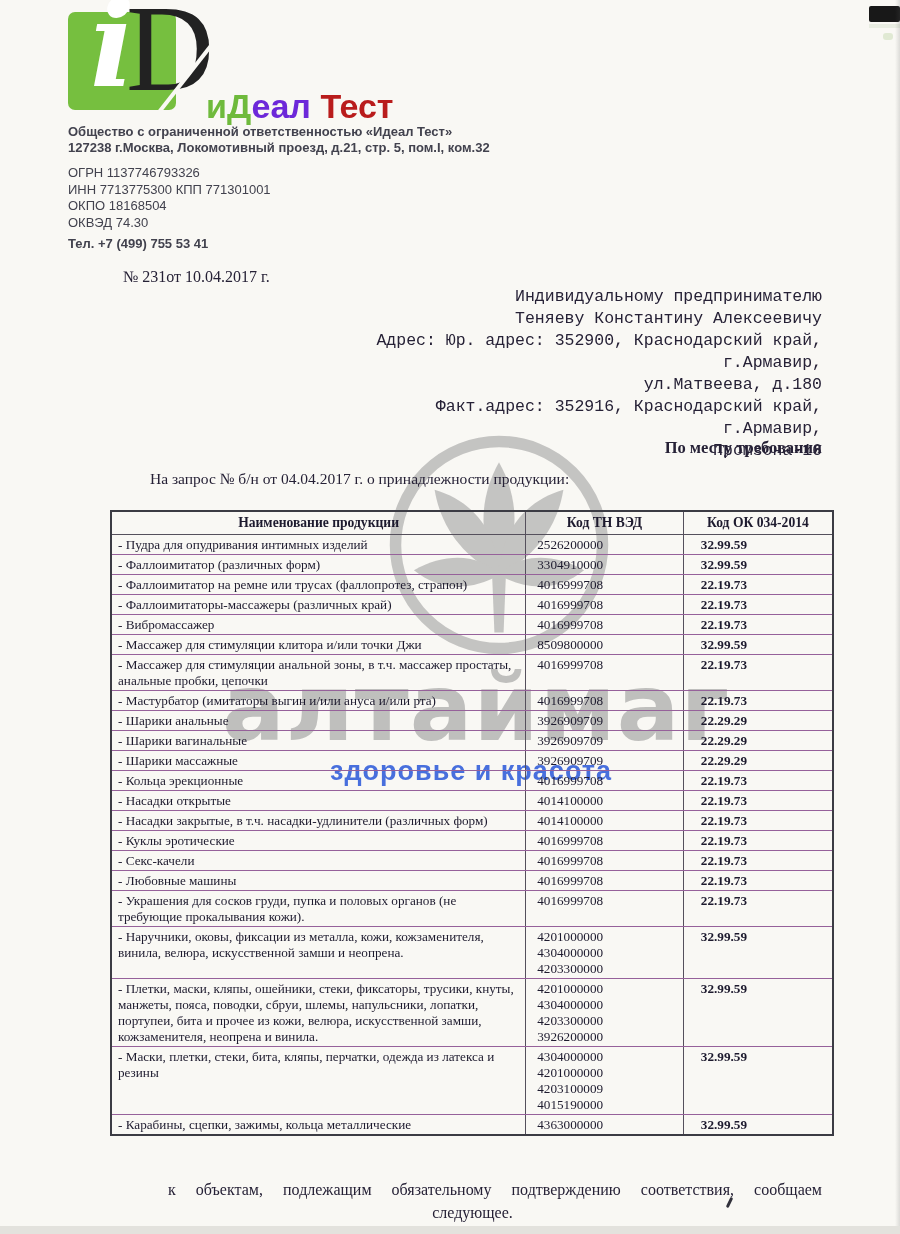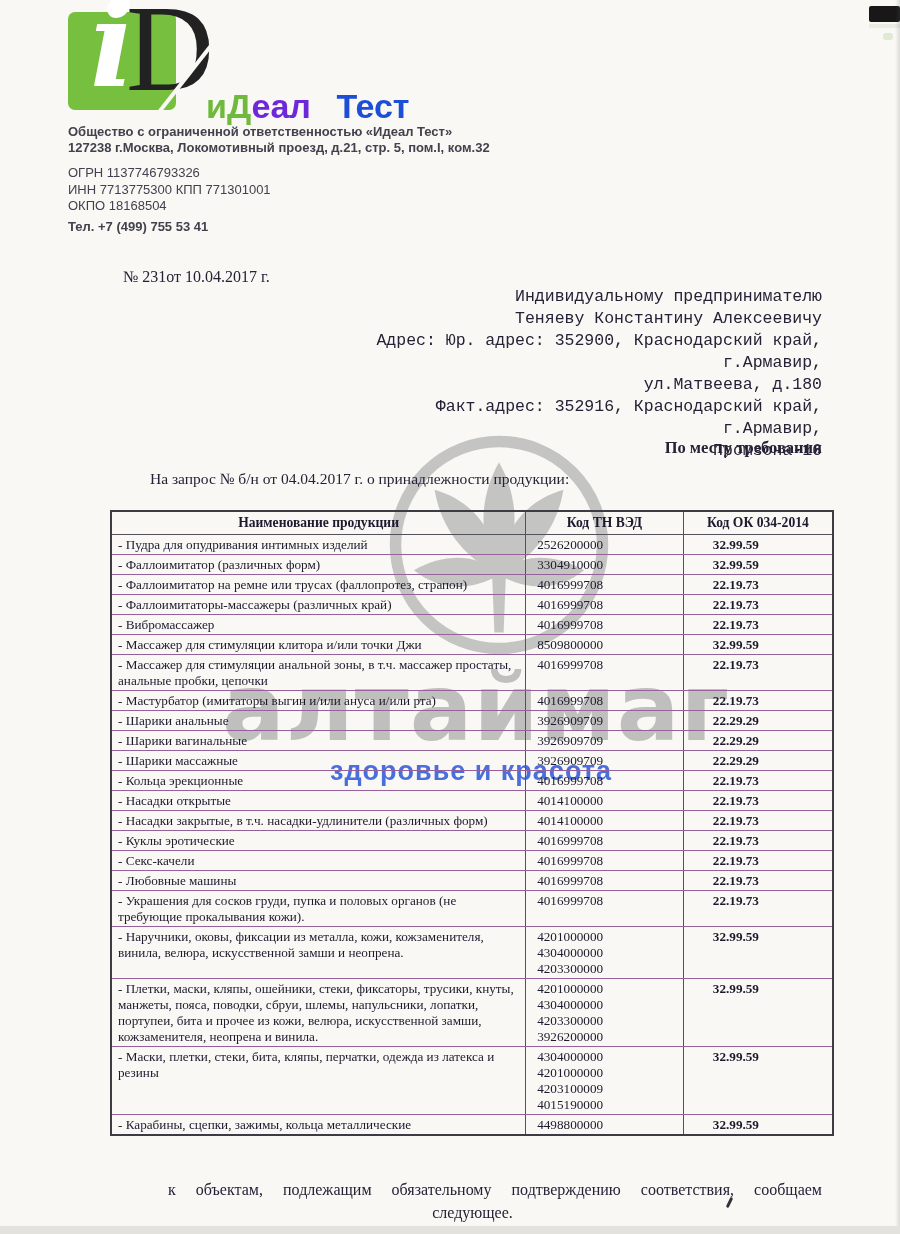--- a/index.html
+++ b/index.html
@@ -39,21 +39,21 @@
     transform: rotate(-52deg);
   }
   .logo-wordmark {
     position: absolute; left: 138px; bottom: -4px;
     font-family: "Liberation Sans", sans-serif;
     font-weight: bold; font-size: 34px; letter-spacing: 0px;
     white-space: nowrap;
   }
   .wm-green { color: #6fba3c; margin-top: 48px; }
   .wm-dark  { color: #6d28d9; }
-  .wm-bold  { color: #1d4ed8; margin-left: 16px; }
+  .wm-bold  { color: #b91c1c; }
 
   
   .company {
     position: absolute; left: 68px; top: 124px; width: 480px;
     font-family: "Liberation Sans", sans-serif;
     color: #42424e; font-size: 13px; line-height: 16px;
   }
   .company .bold-lines { font-weight: bold; margin-bottom: 9px; }
   .company .reg-lines div { margin-bottom: 0.5px; }
   .company .phone { font-weight: bold; margin-top: 5px; }
@@ -94,21 +94,21 @@
     vertical-align: top;
     padding: 1.5px 6px;
   }
   .doc-table th {
     text-align: center; font-weight: bold; font-size: 13.6px;
     padding: 3px 18px;
     border-bottom: 1.5px solid #55505c;
   }
   .doc-table td.col-name { width: 416px; }
   .doc-table td.col-tn   { width: 158px; padding-left: 11px; }
-  .doc-table td.col-ok   { width: 150px; padding-left: 29px; font-weight: 600; }
+  .doc-table td.col-ok   { width: 150px; padding-left: 17px; font-weight: 600; }
 
   
   .closing {
     position: absolute; left: 123px; top: 1178px; width: 699px;
     font-size: 16px; line-height: 23px;
   }
   .closing .l1 { text-indent: 45px; text-align: justify; text-align-last: justify; }
   .closing .l2 { text-align: center; }
 
   
@@ -174,20 +174,21 @@
 
     <div class="company">
       <div class="bold-lines">
         <div>Общество с ограниченной ответственностью «Идеал Тест»</div>
         <div>127238 г.Москва, Локомотивный проезд, д.21, стр. 5, пом.I, ком.32</div>
       </div>
       <div class="reg-lines">
         <div>ОГРН 1137746793326</div>
         <div>ИНН 7713775300  КПП 771301001</div>
         <div>ОКПО 18168504</div>
+        <div>ОКВЭД 74.30</div>
       </div>
       <div class="phone">Тел. +7 (499) 755 53 41</div>
     </div>
 
     <div class="letter-no">№  231от 10.04.2017 г.</div>
 
     <div class="recipient">
       <div>Индивидуальному предпринимателю</div>
       <div>Теняеву Константину Алексеевичу</div>
       <div>Адрес: Юр. адрес: 352900, Краснодарский край, г.Армавир,</div>
@@ -360,21 +361,21 @@
               <div>4304000000</div>
               <div>4201000000</div>
               <div>4203100009</div>
               <div>4015190000</div>
             </td>
             <td class="col-ok">32.99.59</td>
           </tr>
           <tr>
             <td class="col-name">- Карабины, сцепки, зажимы, кольца металлические</td>
             <td class="col-tn">
-              <div>4498800000</div>
+              <div>4363000000</div>
             </td>
             <td class="col-ok">32.99.59</td>
           </tr>
         </tbody>
     </table>
 
     <div class="closing">
       <div class="l1">к объектам, подлежащим обязательному подтверждению соответствия, сообщаем</div>
       <div class="l2">следующее.</div>
     </div>

